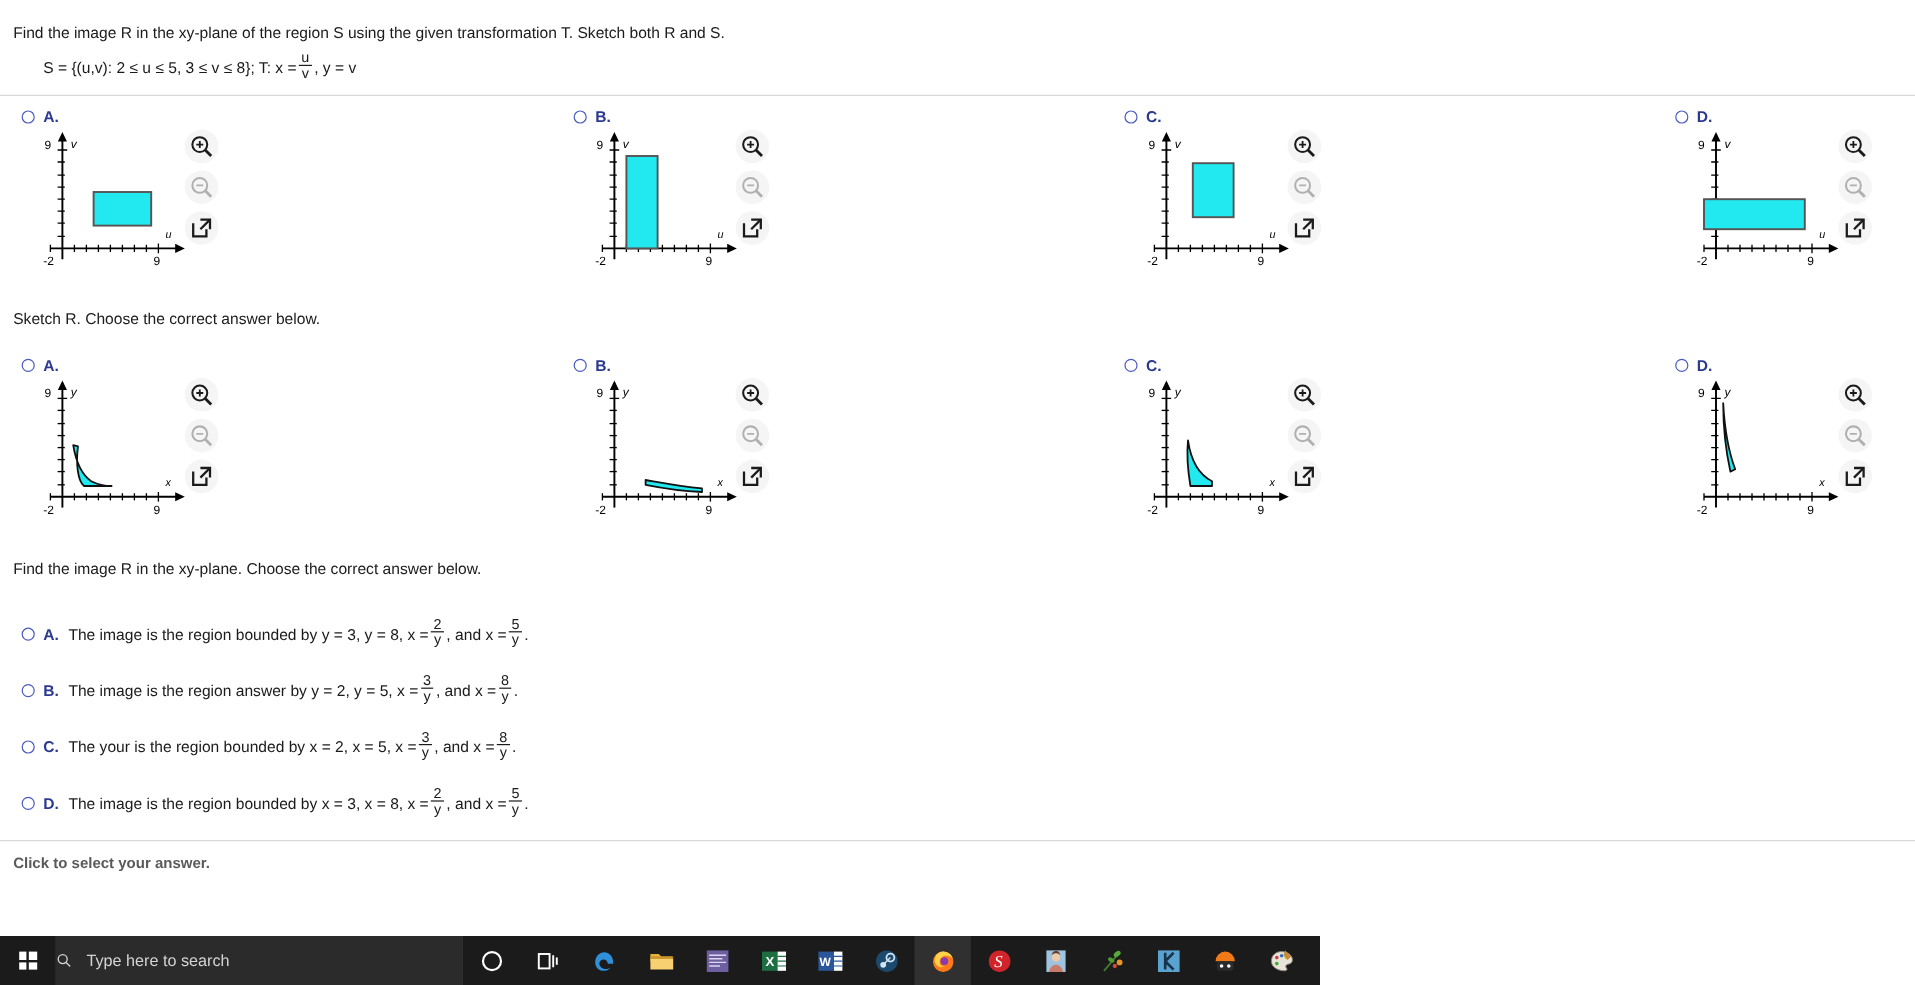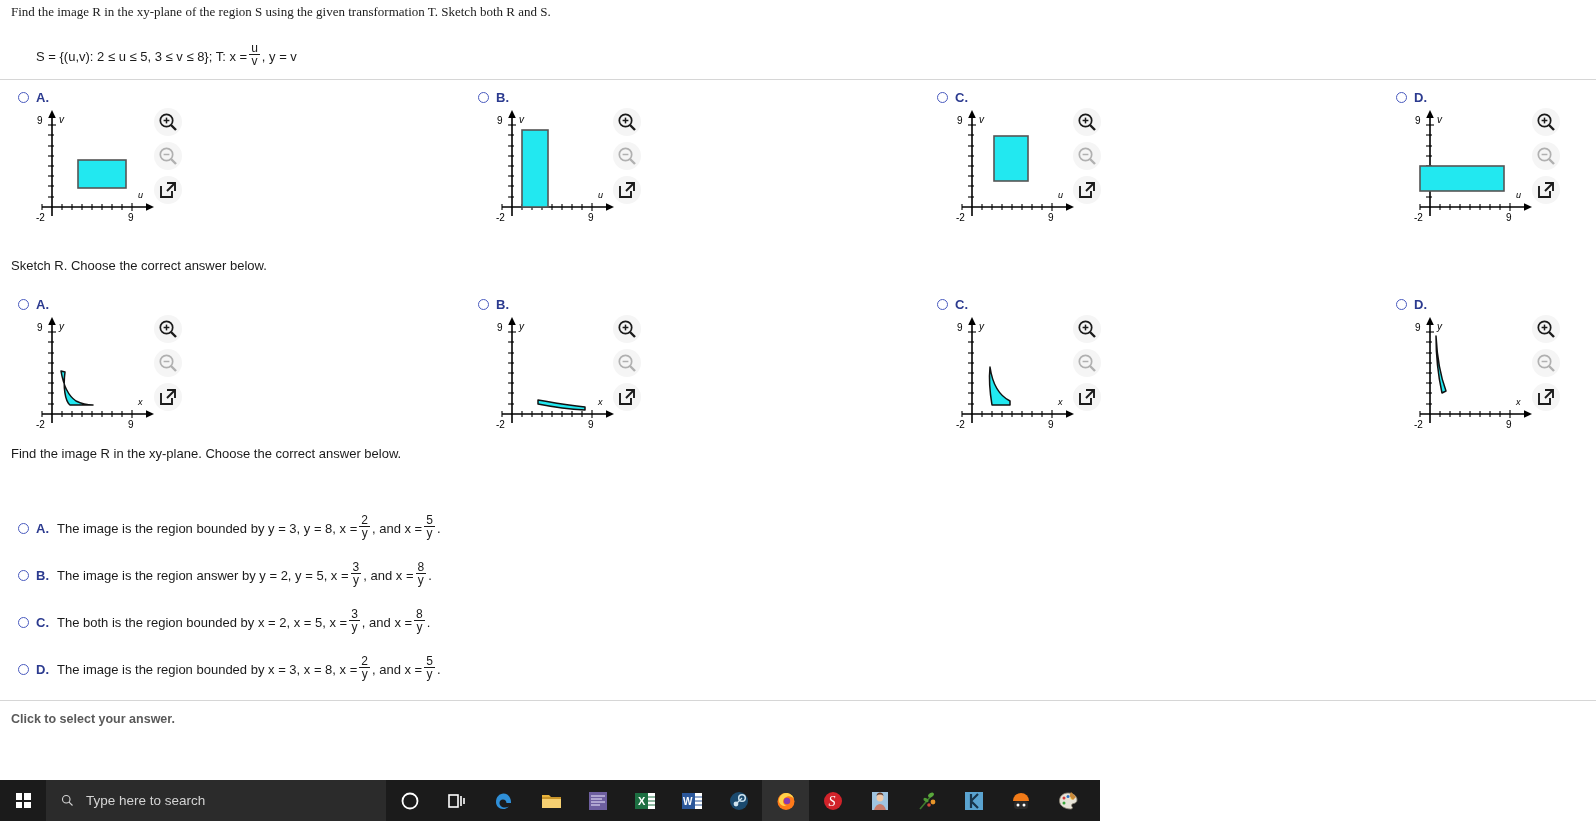--- a/index.html
+++ b/index.html
@@ -111,39 +111,38 @@
     display: grid;
     grid-template-columns: 1fr 1fr;
     grid-template-rows: 1fr 1fr;
     gap: 2px;
   }
   .winlogo i { background: #ffffff; display:block; }
   .searchbox {
     width: 340px; height: 41px;
     background: #2b2b2b;
     display: flex; align-items: center;
-    padding-left: 14px;
     box-sizing: border-box;
   }
   .searchbox .stext {
     color: #d4d4d4; font-size: 13.5px; margin-left: 11px;
   }
   .tbicon {
     width: 47px; height: 41px;
     display: flex; align-items: center; justify-content: center;
   }
   .tbicon.active { background: #303030; }
   .tbglyph { width: 24px; height: 24px; display:block; }
 </style>
 </head>
 <body>
 
 <div class="page">
 
-  <div class="qtext" style="left:11px; top:4px;font-family:Liberation Serif, serif;">Find the image R in the xy-plane of the region S using the given transformation T. Sketch both R and S.</div>
+  <div class="qtext" style="left:11px; top:20px;">Find the image R in the xy-plane of the region S using the given transformation T. Sketch both R and S.</div>
 
   <div class="formula" style="left:36px; top:44px;justify-content:space-between;">
     <span>S = {(u,v): 2 ≤ u ≤ 5, 3 ≤ v ≤ 8}; T: x =</span>
     <span class="frac">
       <span class="num">u</span>
       <span class="bar"></span>
       <span class="den">v</span>
     </span>
     <span>, y = v</span>
   </div>
@@ -641,21 +640,21 @@
     </div>
     <div class="toolbtn">
       <svg class="tbglyph" viewBox="0 0 24 24">
         <path d="M5 8 L5 19 L16 19 L16 13" fill="none" stroke="#1b1b1b" stroke-width="1.9"></path>
         <path d="M11 5 L19 5 L19 13" fill="none" stroke="#1b1b1b" stroke-width="1.9"></path>
         <line x1="11" y1="13" x2="19" y2="5" stroke="#1b1b1b" stroke-width="1.9"></line>
       </svg>
     </div>
   </div>
 
-  <div class="qtext" style="left:11px; top:446px;">Find the image R in the xy-plane. Choose the correct answer below.</div>
+  <div class="qtext" style="left:11px; top:466px;">Find the image R in the xy-plane. Choose the correct answer below.</div>
 
   <div class="answerrow" style="left:18px; top:516px;">
     <span class="rad"></span>
     <span class="tag">A.</span>
     <span>The image is the region bounded by y = 3, y = 8, x =</span>
     <span class="frac">
       <span class="num">2</span>
       <span class="bar"></span>
       <span class="den">y</span>
     </span>
@@ -682,21 +681,21 @@
       <span class="num">8</span>
       <span class="bar"></span>
       <span class="den">y</span>
     </span>
     <span>.</span>
   </div>
 
   <div class="answerrow" style="left:18px; top:610px;">
     <span class="rad"></span>
     <span class="tag">C.</span>
-    <span>The both is the region bounded by x = 2, x = 5, x =</span>
+    <span>The your is the region bounded by x = 2, x = 5, x =</span>
     <span class="frac">
       <span class="num">3</span>
       <span class="bar"></span>
       <span class="den">y</span>
     </span>
     <span>, and x =</span>
     <span class="frac">
       <span class="num">8</span>
       <span class="bar"></span>
       <span class="den">y</span>

